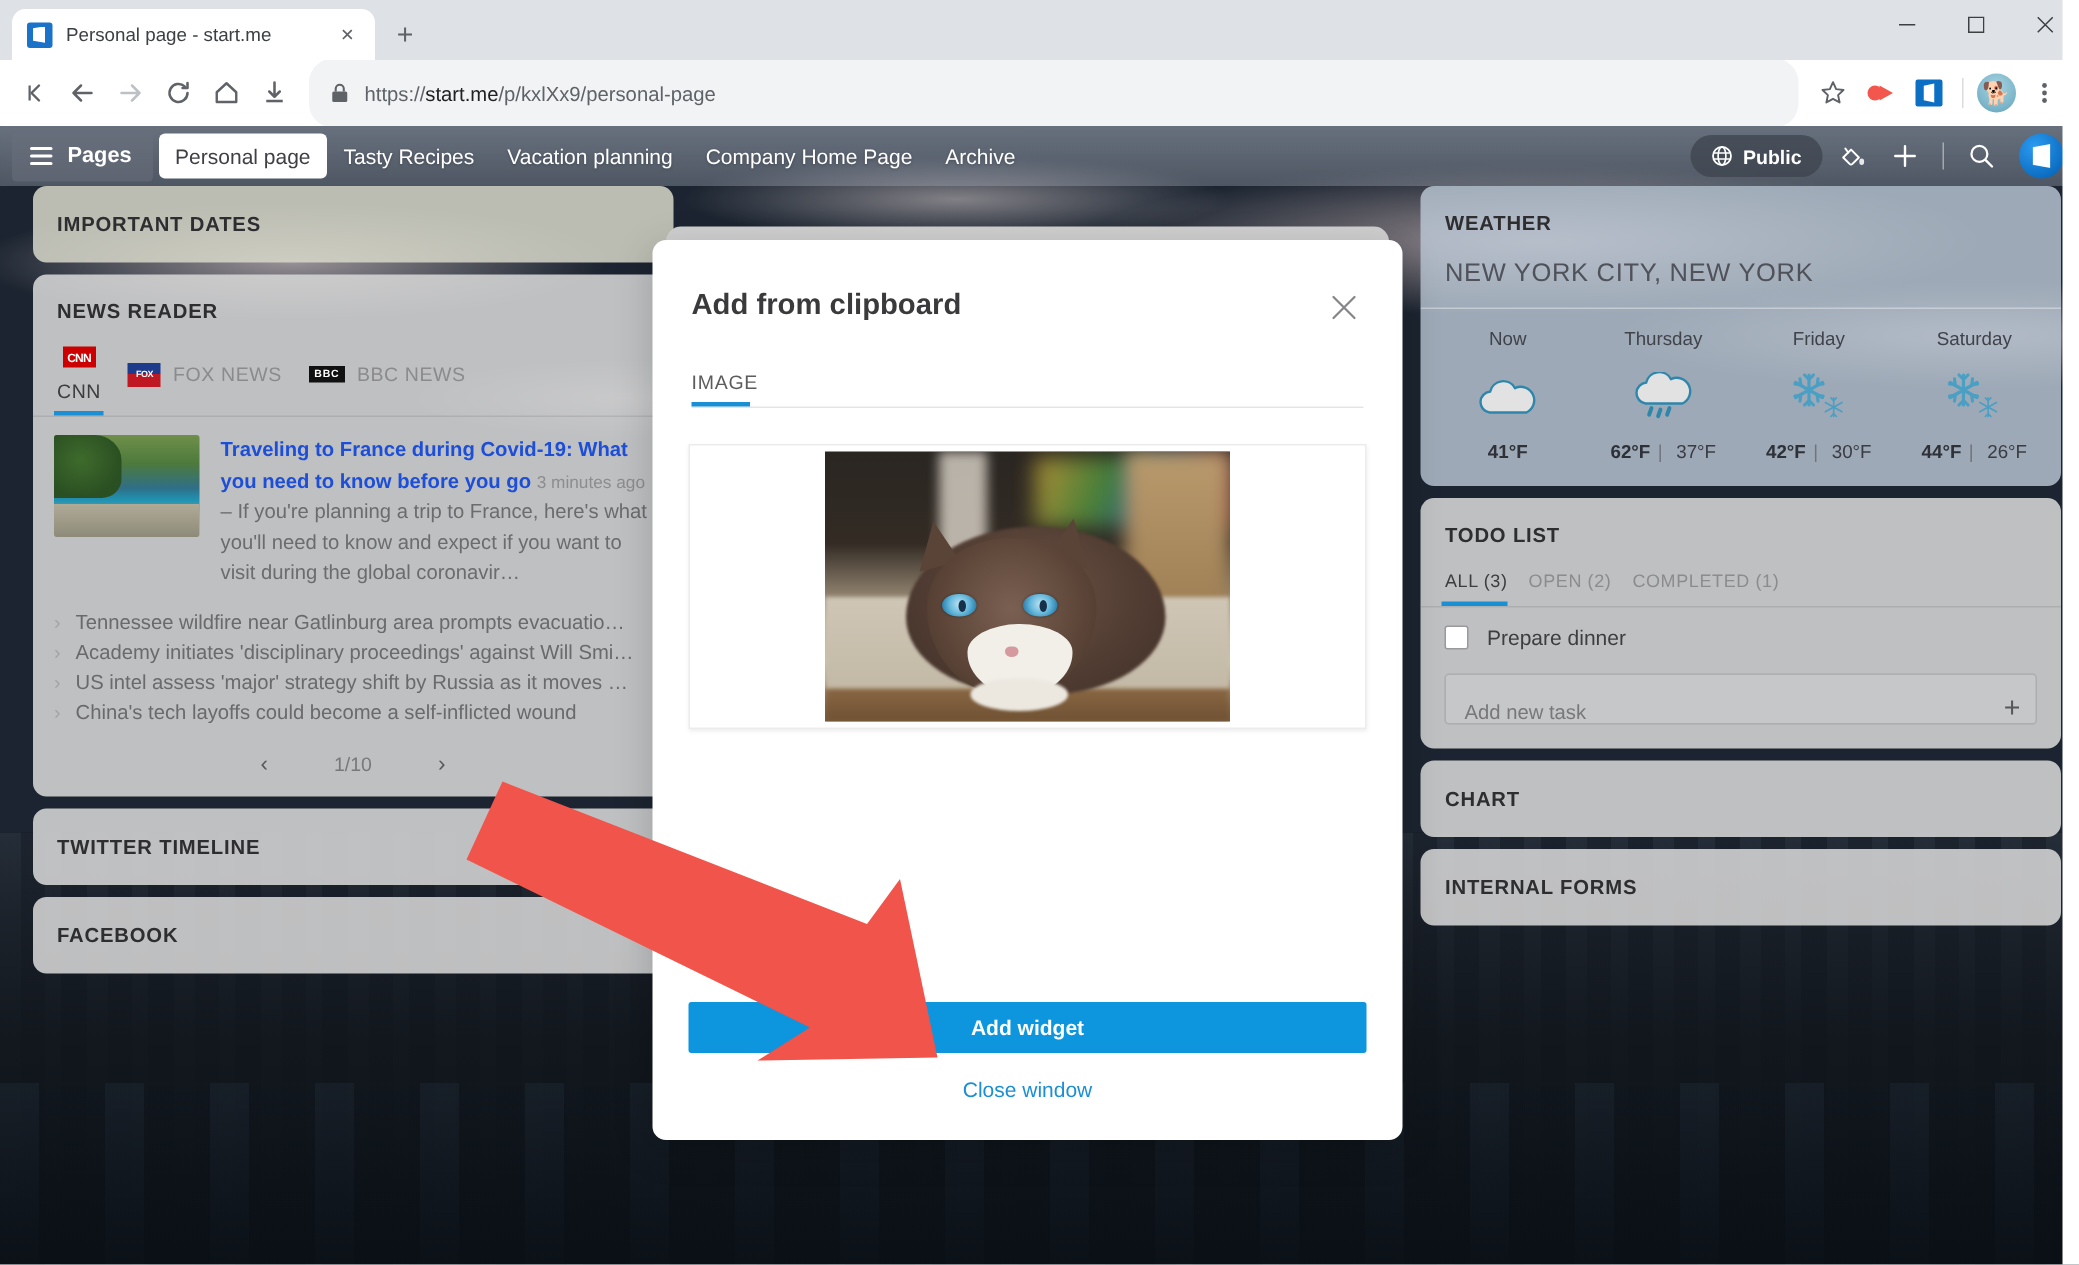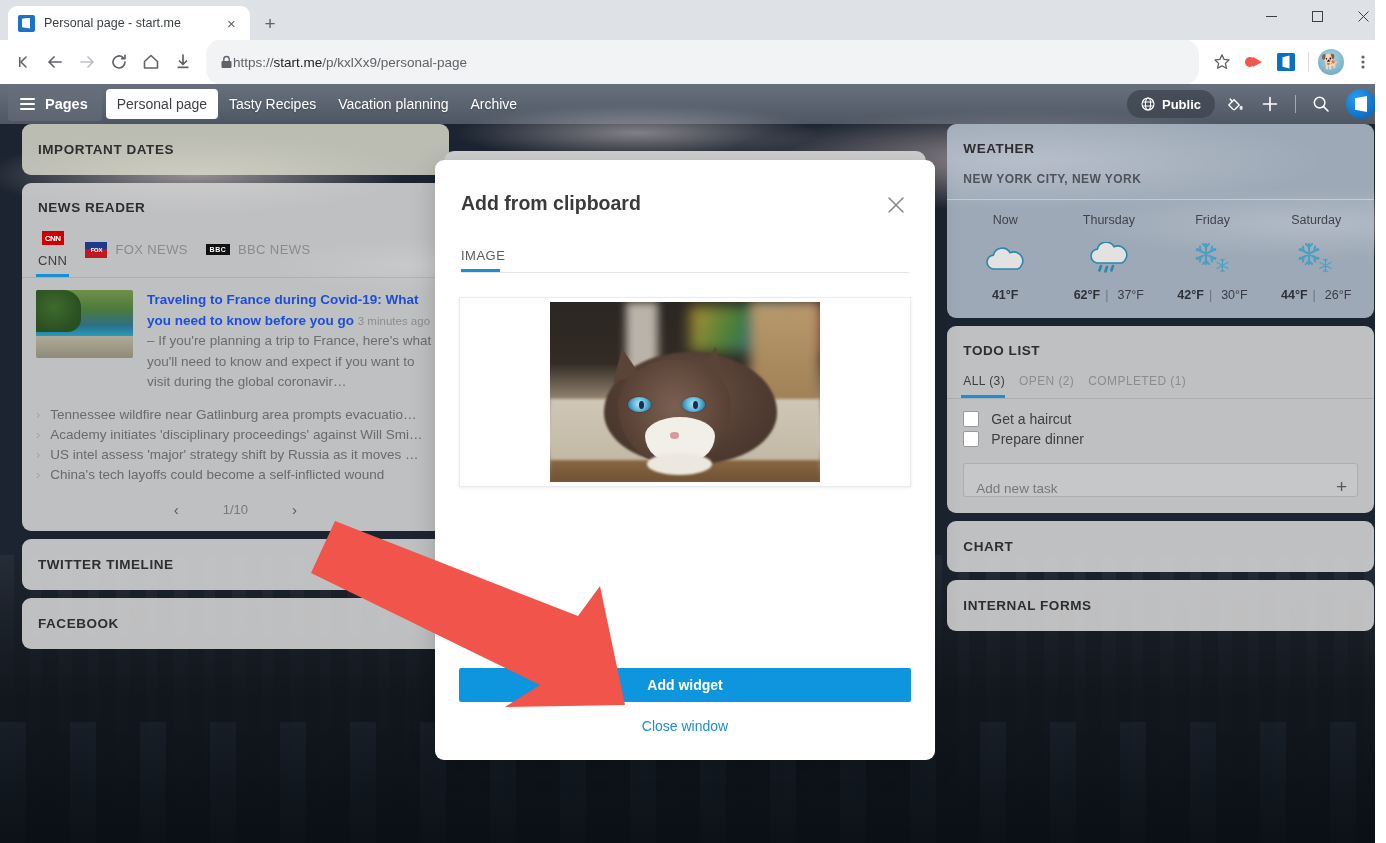--- a/index.html
+++ b/index.html
@@ -58,21 +58,21 @@
     height: 44px; background: #fff; display: flex; align-items: center;
     padding: 0 8px; gap: 2px;
   }
   .tbtn {
     width: 30px; height: 30px; display: flex; align-items: center;
     justify-content: center; color: #5f6368; cursor: pointer; flex:0 0 auto;
   }
   .tbtn.disabled { color: #bdc1c6; }
   .omnibox {
     flex: 1 1 auto; height: 46px; background: #f1f3f4; border-radius: 16px;
-    display: flex; align-items: center; padding: 0 14px; 
+    display: flex; align-items: center; padding: 0 14px; gap: 10px;
     margin: 0 6px; min-width: 0;
   }
   .omnibox-url { font-size: 13.5px; color: #202124; white-space: nowrap; }
   .omnibox-url .dim { color: #5f6368; }
   .ext-sep { width:1px; height:20px; background:#dadce0; margin:0 5px; }
   .avatar {
     width: 26px; height: 26px; border-radius: 50%;
     background: radial-gradient(circle at 50% 35%, #a8d4e0 0%, #7fb8cc 60%, #5fa0b8 100%);
     position: relative; overflow: hidden; flex: 0 0 auto;
   }
@@ -275,23 +275,22 @@
   .news-item span.txt { overflow:hidden; text-overflow:ellipsis; }
 
   .news-pager {
     display:flex; align-items:center; justify-content:center; gap:44px;
     padding: 10px 0 13px 0; font-size:13px; color:#78787a;
   }
   .pager-btn { cursor:pointer; font-size:15px; color:#58585a; }
 
   
   .weather-loc {
-    font-size:12px; color:#50525a; letter-spacing:.45px;
+    font-size:17px; color:#50525a; letter-spacing:.45px;
     padding: 0 16px 13px 16px;
-    font-weight: bold;
   }
   .weather-sep { height:1px; background: rgba(255,255,255,.38); }
   .weather-days { display:flex; padding: 13px 6px 16px 6px; }
   .wday { flex:1 1 0; text-align:center; }
   .wday-name { font-size:12.5px; color:#41434b; margin-bottom:12px; }
   .wday-icon { height:40px; display:flex; align-items:center; justify-content:center; font-size:25px; margin-bottom:9px;}
   .wday-temps { font-size:12.5px; color:#2f3139; font-weight:700; }
   .wday-temps .hi { }
   .wday-temps .bar { color:#71747d; font-weight:400; margin:0 5px; }
   .wday-temps .lo { font-weight:400; color:#3a3c44; margin-left:4px;}
@@ -572,20 +571,23 @@
       <span>Pages</span>
     </div>
     <div class="page-tab active">
       <span>Personal page</span>
     </div>
     <div class="page-tab">
       <span>Tasty Recipes</span>
     </div>
     <div class="page-tab">
       <span>Vacation planning</span>
+    </div>
+    <div class="page-tab">
+      <span>Company Home Page</span>
     </div>
     <div class="page-tab">
       <span>Archive</span>
     </div>
 
     <div class="topnav-right">
       <div class="public-pill">
         <span style="display:flex;">
           <svg width="14" height="14" viewBox="0 0 14 14">
               <circle cx="7" cy="7" r="6" stroke="#fff" stroke-width="1.2" fill="none"></circle>
@@ -763,24 +765,20 @@
 
       <div class="widget">
         <div class="widget-title">TODO LIST</div>
         <div class="todo-tabs">
           <div class="todo-tab active"><span>ALL (3)</span></div>
           <div class="todo-tab"><span>OPEN (2)</span></div>
           <div class="todo-tab"><span>COMPLETED (1)</span></div>
         </div>
         <div class="todo-divider"></div>
         <div class="todo-items">
-          <div class="todo-row">
-            <span class="cb"></span>
-            <span>Get a haircut</span>
-          </div>
           <div class="todo-row">
             <span class="cb"></span>
             <span>Prepare dinner</span>
           </div>
         </div>
         <div class="todo-add">
           <input placeholder="Add new task" style="">
           <span class="plus">+</span>
         </div>
       </div>

